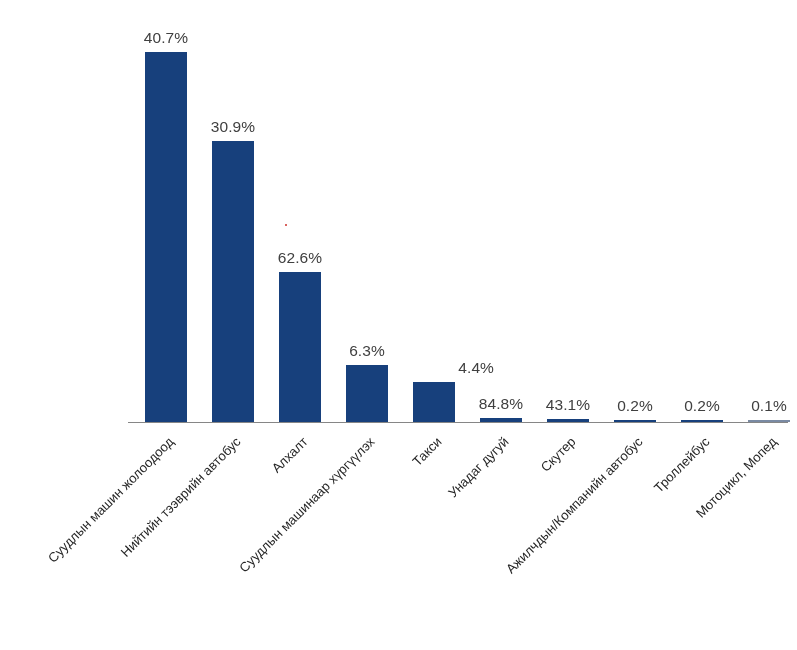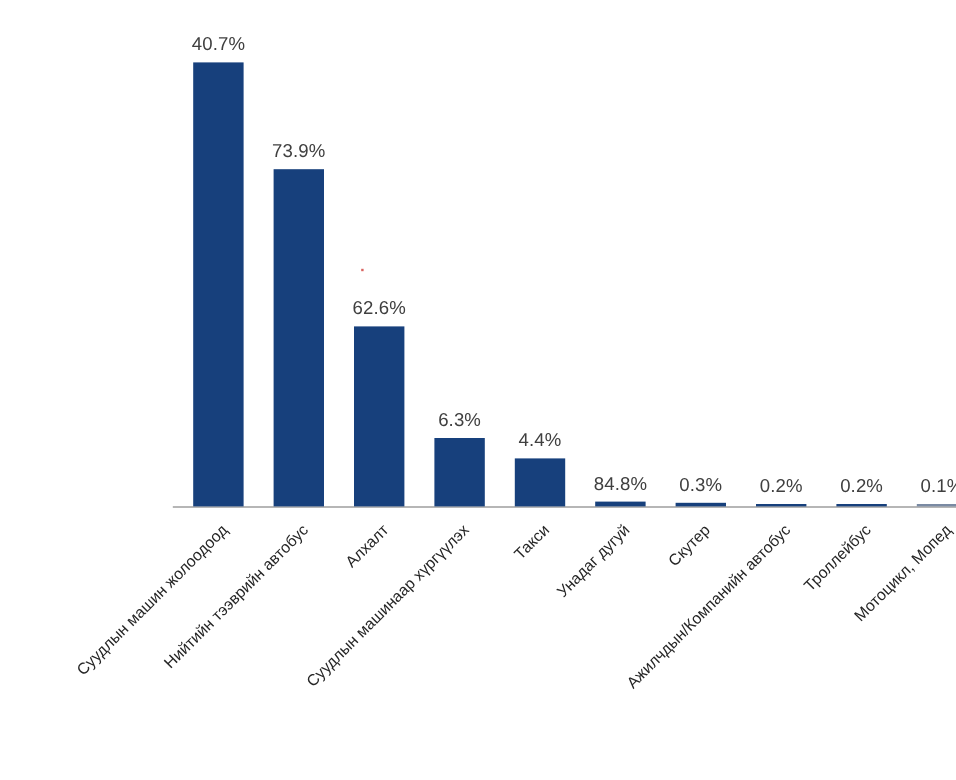--- a/index.html
+++ b/index.html
@@ -9,21 +9,21 @@
   }
   body {
     width: 797px;
     height: 650px;
     font-family: "Liberation Sans", sans-serif;
     overflow: hidden;
     position: relative;
   }
   #chart-root {
     position: absolute;
-    left: 16px; top: 0;
+    left: 0; top: 0;
     width: 704px;
     height: 650px;
     background: #ffffff;
     border-radius: 29px;
   }
   .plot-area {
     position: absolute;
     left: 0;
     top: 0;
     width: 797px;
@@ -72,31 +72,31 @@
 <body>
 
 <div id="chart-root">
   <div class="plot-area">
     <div class="axis-line"></div>
     <div class="artifact-dot" style="left:285px; top:224px;"></div>
     <div id="bars-layer">
         <div class="bar" style="left: 145px; top: 52.444px; width: 42px; height: 369.556px; background: rgb(23, 64, 124);"></div>
         <div class="bar-label" style="left: 106px; top: 29.444px;">40.7%</div>
         <div class="bar" style="left: 212px; top: 141.428px; width: 42px; height: 280.572px; background: rgb(23, 64, 124);"></div>
-        <div class="bar-label" style="left: 173px; top: 118.428px;">73.9%</div>
+        <div class="bar-label" style="left: 173px; top: 118.428px;">30.9%</div>
         <div class="bar" style="left: 279px; top: 272.18px; width: 42px; height: 149.82px; background: rgb(23, 64, 124);"></div>
         <div class="bar-label" style="left: 240px; top: 249.18px;">62.6%</div>
         <div class="bar" style="left: 346px; top: 364.796px; width: 42px; height: 57.204px; background: rgb(23, 64, 124);"></div>
         <div class="bar-label" style="left: 307px; top: 341.796px;">6.3%</div>
         <div class="bar" style="left: 413px; top: 382.048px; width: 42px; height: 39.952px; background: rgb(23, 64, 124);"></div>
-        <div class="bar-label" style="left: 374px; top: 359.048px;">4.4%</div>
+        <div class="bar-label" style="left: 374px; top: 359.048px; text-align: right;">4.4%</div>
         <div class="bar" style="left: 480px; top: 418.368px; width: 42px; height: 3.632px; background: rgb(23, 64, 124);"></div>
         <div class="bar-label" style="left: 441px; top: 395.368px;">84.8%</div>
         <div class="bar" style="left: 547px; top: 419.276px; width: 42px; height: 2.724px; background: rgb(23, 64, 124);"></div>
-        <div class="bar-label" style="left: 508px; top: 396.276px;">0.3%</div>
+        <div class="bar-label" style="left: 508px; top: 396.276px;">43.1%</div>
         <div class="bar" style="left: 614px; top: 420px; width: 42px; height: 2px; background: rgb(23, 64, 124);"></div>
         <div class="bar-label" style="left: 575px; top: 397px;">0.2%</div>
         <div class="bar" style="left: 681px; top: 420px; width: 42px; height: 2px; background: rgb(23, 64, 124);"></div>
         <div class="bar-label" style="left: 642px; top: 397px;">0.2%</div>
         <div class="bar" style="left: 748px; top: 420px; width: 42px; height: 2px; background: rgb(122, 138, 163);"></div>
         <div class="bar-label" style="left: 709px; top: 397px;">0.1%</div>
       </div>
     <div id="cats-layer">
         <div class="cat-label" style="left: -34px; top: 434px; width: 200px; transform-origin: right top; transform: rotate(-45deg);">Суудлын машин жолоодоод</div>
         <div class="cat-label" style="left: 33px; top: 434px; width: 200px; transform-origin: right top; transform: rotate(-45deg);">Нийтийн тээврийн автобус</div>

